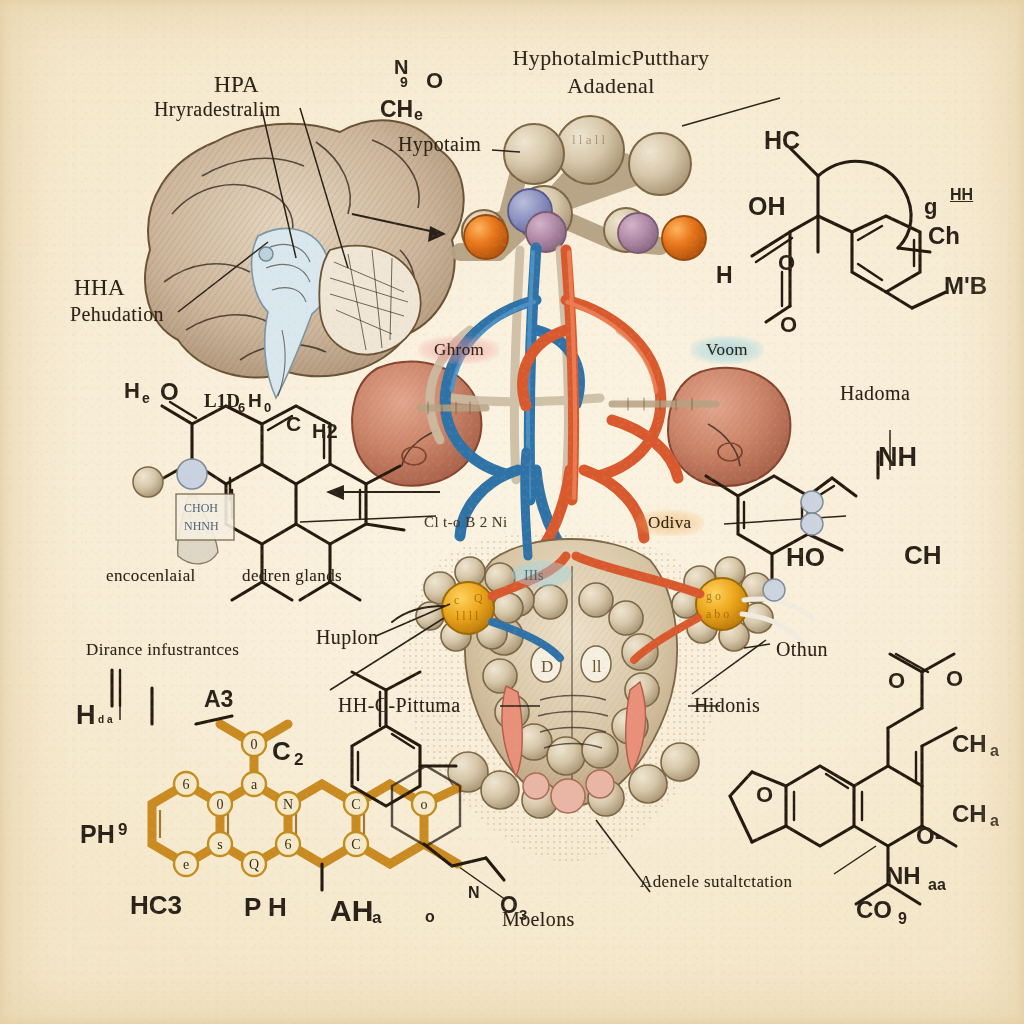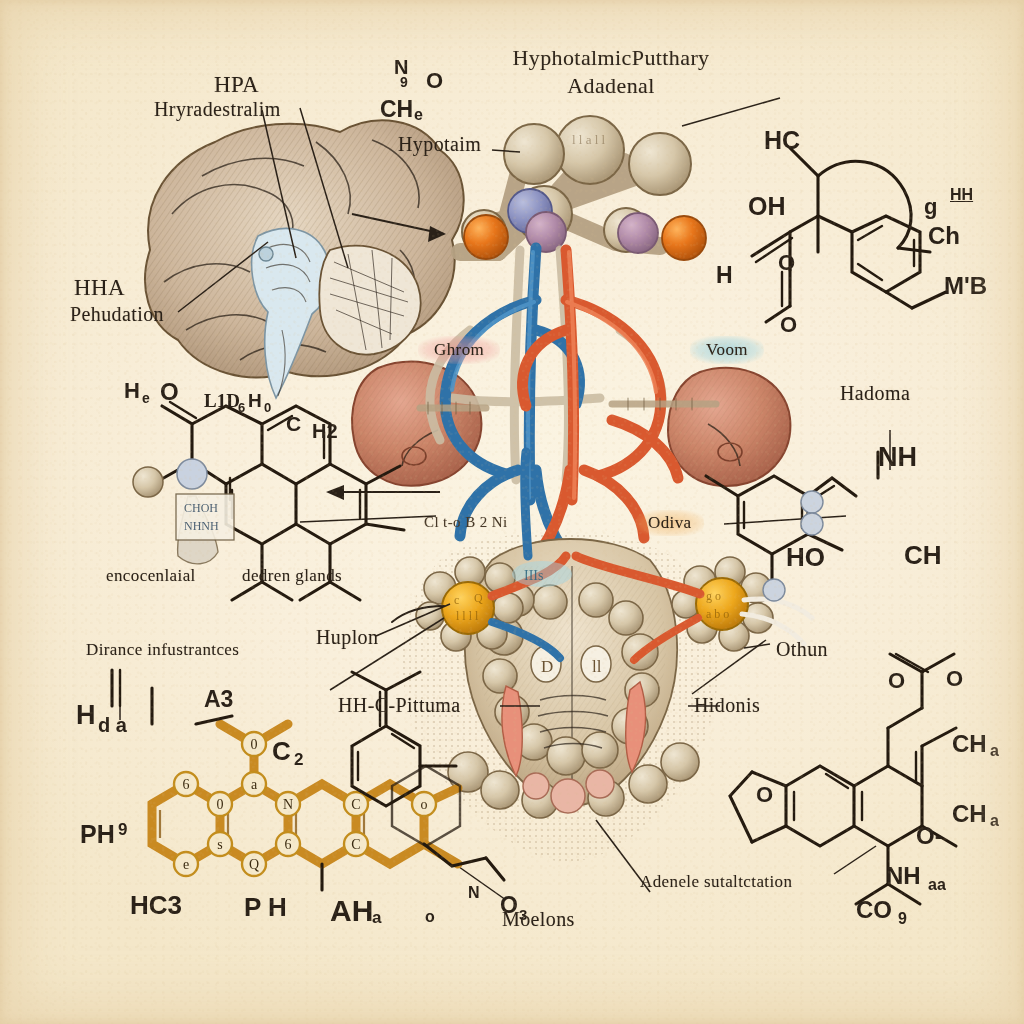--- a/index.html
+++ b/index.html
@@ -670,21 +670,21 @@
   <div class="chem" style="left:118px;top:820px;font-size:17px;">9</div>
   <div class="chem" style="left:130px;top:890px;font-size:26px;">HC3</div>
   <div class="chem" style="left:244px;top:892px;font-size:26px;">P H</div>
   <div class="chem" style="left:330px;top:894px;font-size:30px;">AH</div>
   <div class="chem" style="left:372px;top:908px;font-size:17px;">a</div>
   <div class="chem" style="left:425px;top:908px;font-size:16px;">o</div>
   <div class="chem" style="left:468px;top:884px;font-size:16px;">N</div>
   <div class="chem" style="left:500px;top:892px;font-size:23px;">O</div>
   <div class="chem" style="left:519px;top:906px;font-size:15px;">3</div>
   <div class="chem" style="left:76px;top:700px;font-size:27px;">H</div>
-  <div class="chem" style="left:98px;top:714px;font-size:20px;">d a</div>
+  <div class="chem" style="left:98px;top:714px;font-size:10px;">d a</div>
   <div class="chem" style="left:204px;top:686px;font-size:23px;">A3</div>
   <div class="chem" style="left:272px;top:736px;font-size:26px;">C</div>
   <div class="chem" style="left:294px;top:750px;font-size:17px;">2</div>
 
   <div class="chem" style="left:888px;top:668px;font-size:22px;">O</div>
   <div class="chem" style="left:946px;top:666px;font-size:22px;">O</div>
   <div class="chem" style="left:756px;top:782px;font-size:22px;">O</div>
   <div class="chem" style="left:952px;top:730px;font-size:24px;">CH</div>
   <div class="chem" style="left:990px;top:742px;font-size:16px;">a</div>
   <div class="chem" style="left:952px;top:800px;font-size:24px;">CH</div>

